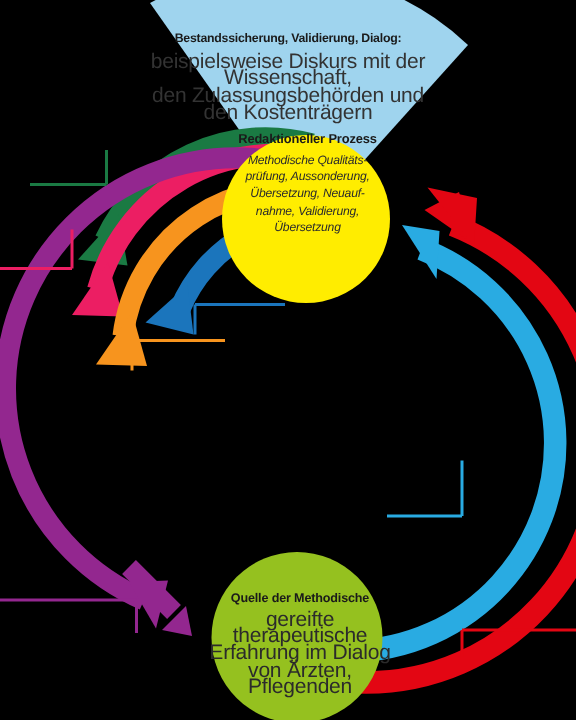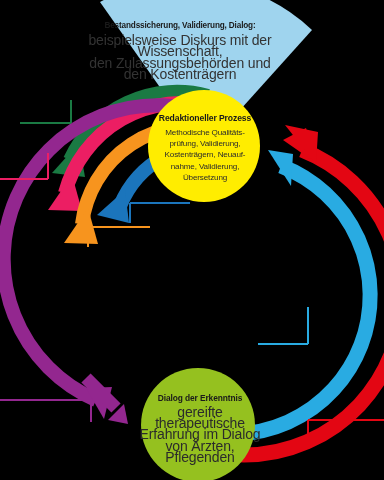--- a/index.html
+++ b/index.html
@@ -38,53 +38,54 @@
     color: #1a1a1a;
     display: block;
   }
   .node-body {
     color: #2b2b2b;
     display: block;
   }
 
   
   #fan-text {
-    left: 84px;
+    left: 96px;
     top: 20px;
     width: 192px;
   }
   #fan-text .node-title {
     font-size: 8.2px;
     line-height: 11px;
     letter-spacing: -0.15px;
     margin-bottom: 4px;
   }
   #fan-text .node-body {
     font-size: 14px;
     line-height: 11.4px;
     letter-spacing: -0.15px;
     color: #333333;
   }
 
   
   #yellow-text {
     left: 144px;
-    top: 112px;
+    top: 86px;
     width: 122px;
   }
   #yellow-text .node-title {
     font-size: 8.6px;
     line-height: 12px;
     letter-spacing: -0.1px;
     margin-bottom: 3px;
   }
   #yellow-text .node-body {
     font-size: 8.1px;
     line-height: 11.2px;
     letter-spacing: -0.15px;
+    font-style: italic;
   }
 
   
   #green-text {
     left: 139px;
     top: 392px;
     width: 122px;
   }
   #green-text .node-title {
     font-size: 8.4px;
@@ -204,29 +205,29 @@
       <span class="line-break">beispielsweise Diskurs mit der Wissenschaft,</span>
       <span class="line-break">den Zulassungsbehörden und</span>
       <span class="line-break">den Kostenträgern</span>
     </span>
   </div>
 
   <div class="node-text" id="yellow-text">
     <span class="node-title">Redaktioneller Prozess</span>
     <span class="node-body">
       <span class="line-break">Methodische Qualitäts-</span>
-      <span class="line-break">prüfung, Validierung,</span>
-      <span class="line-break">Kostenträgern, Neuauf-</span>
+      <span class="line-break">prüfung, Aussonderung,</span>
+      <span class="line-break">Übersetzung, Neuauf-</span>
       <span class="line-break">nahme, Validierung,</span>
       <span class="line-break">Übersetzung</span>
     </span>
   </div>
 
   <div class="node-text" id="green-text">
-    <span class="node-title">Dialog der Erkenntnis</span>
+    <span class="node-title">Quelle der Methodische</span>
     <span class="node-body">
       <span class="line-break">gereifte therapeutische</span>
       <span class="line-break">Erfahrung im Dialog</span>
       <span class="line-break">von Ärzten, Pflegenden</span>
     </span>
   </div>
 
 </div>
 
 </body></html>

